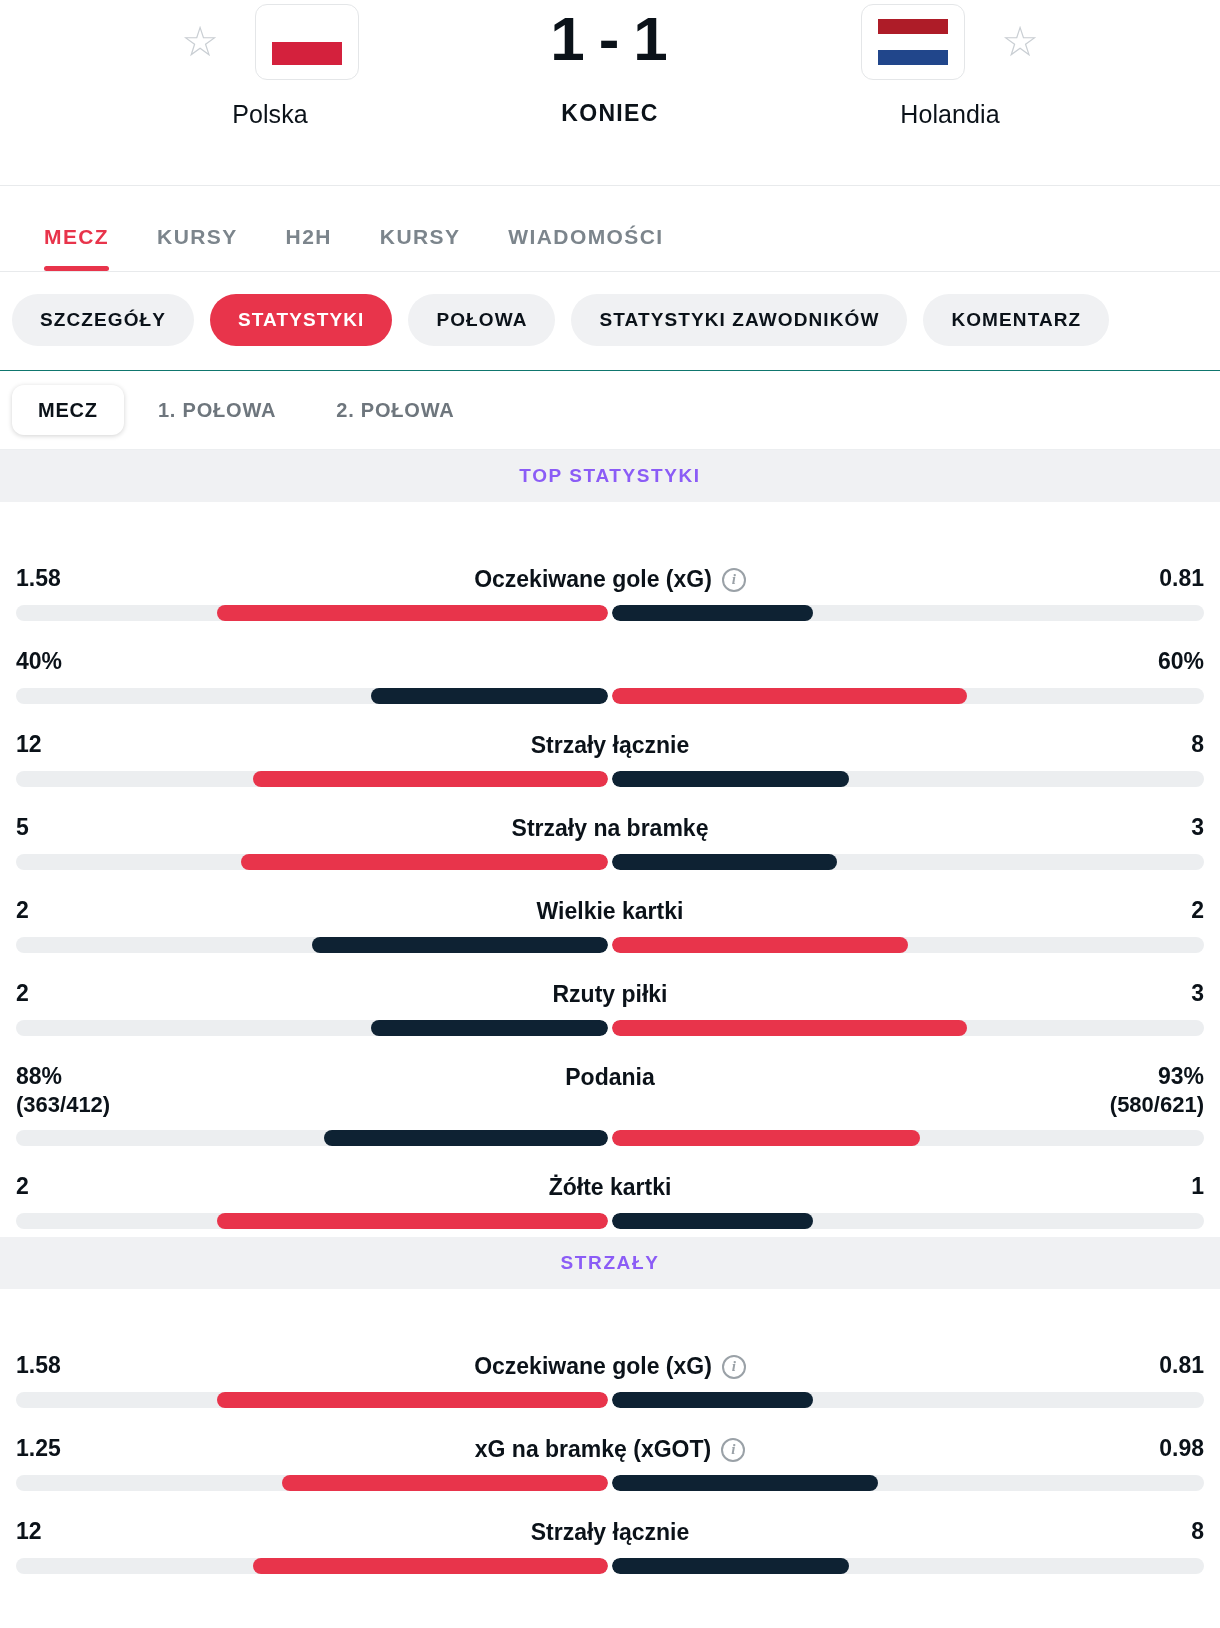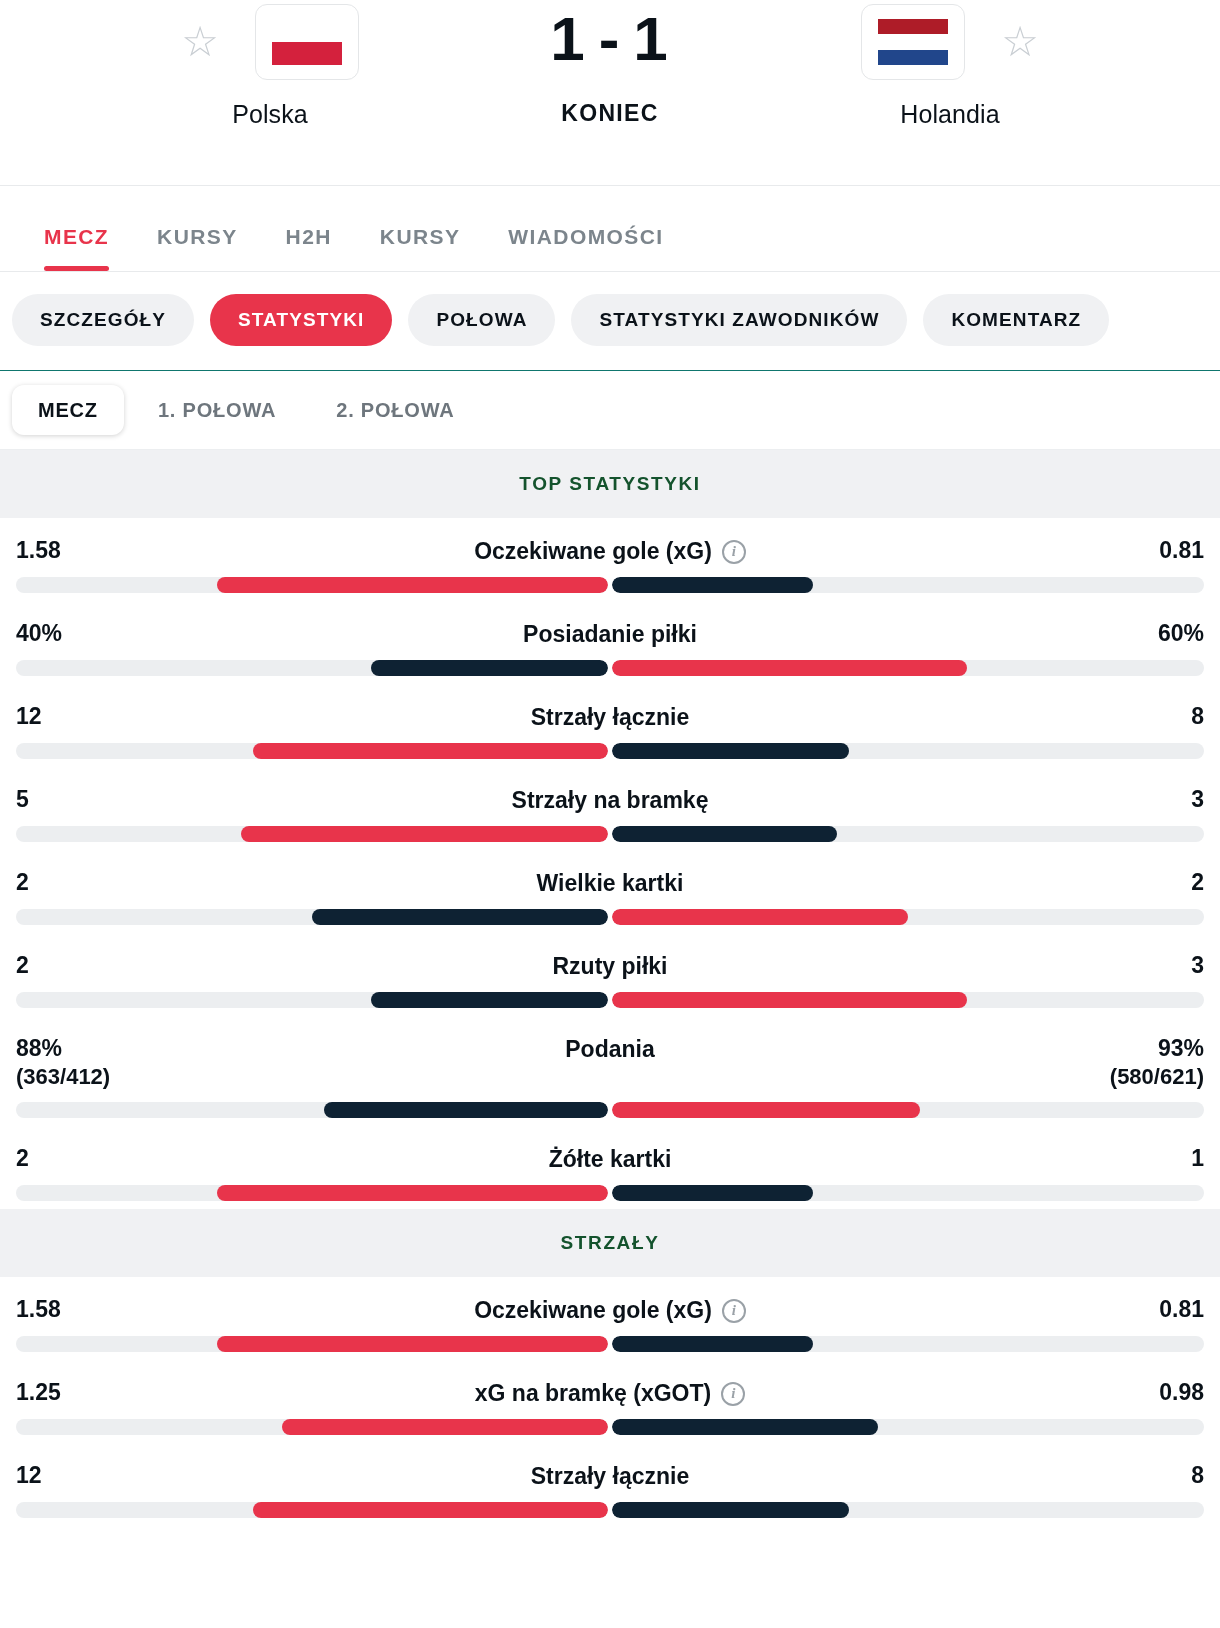--- a/index.html
+++ b/index.html
@@ -166,32 +166,32 @@
   }
   .period.active {
     color: #0b1219;
     background: #ffffff;
     box-shadow: 0 1px 5px rgba(0,0,0,.18);
   }
 
   
   .section-head {
     background: #f0f1f3;
-    height: 68px;
+    height: 52px;
     display: flex;
     align-items: center;
     justify-content: center;
     font-size: 19px;
     font-weight: bold;
     letter-spacing: 1.6px;
-    color: #14532d;
+    color: #8b5cf6;
   }
 
   
-  .stats { padding: 0 16px; }
+  .stats { padding: 0 16px; margin-top: 44px; }
   .stat-row { padding: 18px 0 8px 0; }
   .stat-top {
     display: flex;
     align-items: flex-start;
     justify-content: space-between;
     margin-bottom: 12px;
   }
   .stat-val {
     font-size: 23px;
     font-weight: bold;
@@ -333,23 +333,20 @@
             <div class="fill red" style="width: 66%;"></div>
           </div>
           <div class="bar-side right">
             <div class="fill dark" style="width: 34%;"></div>
           </div>
         </div>
       </div>
       <div class="stat-row">
         <div class="stat-top">
           <div class="stat-val">40%</div>
-          <div class="stat-name">
-            <span>Posiadanie piłki</span>
-          </div>
           <div class="stat-val right">60%</div>
         </div>
         <div class="bar-wrap">
           <div class="bar-side left">
             <div class="fill dark" style="width: 40%;"></div>
           </div>
           <div class="bar-side right">
             <div class="fill red" style="width: 60%;"></div>
           </div>
         </div>

